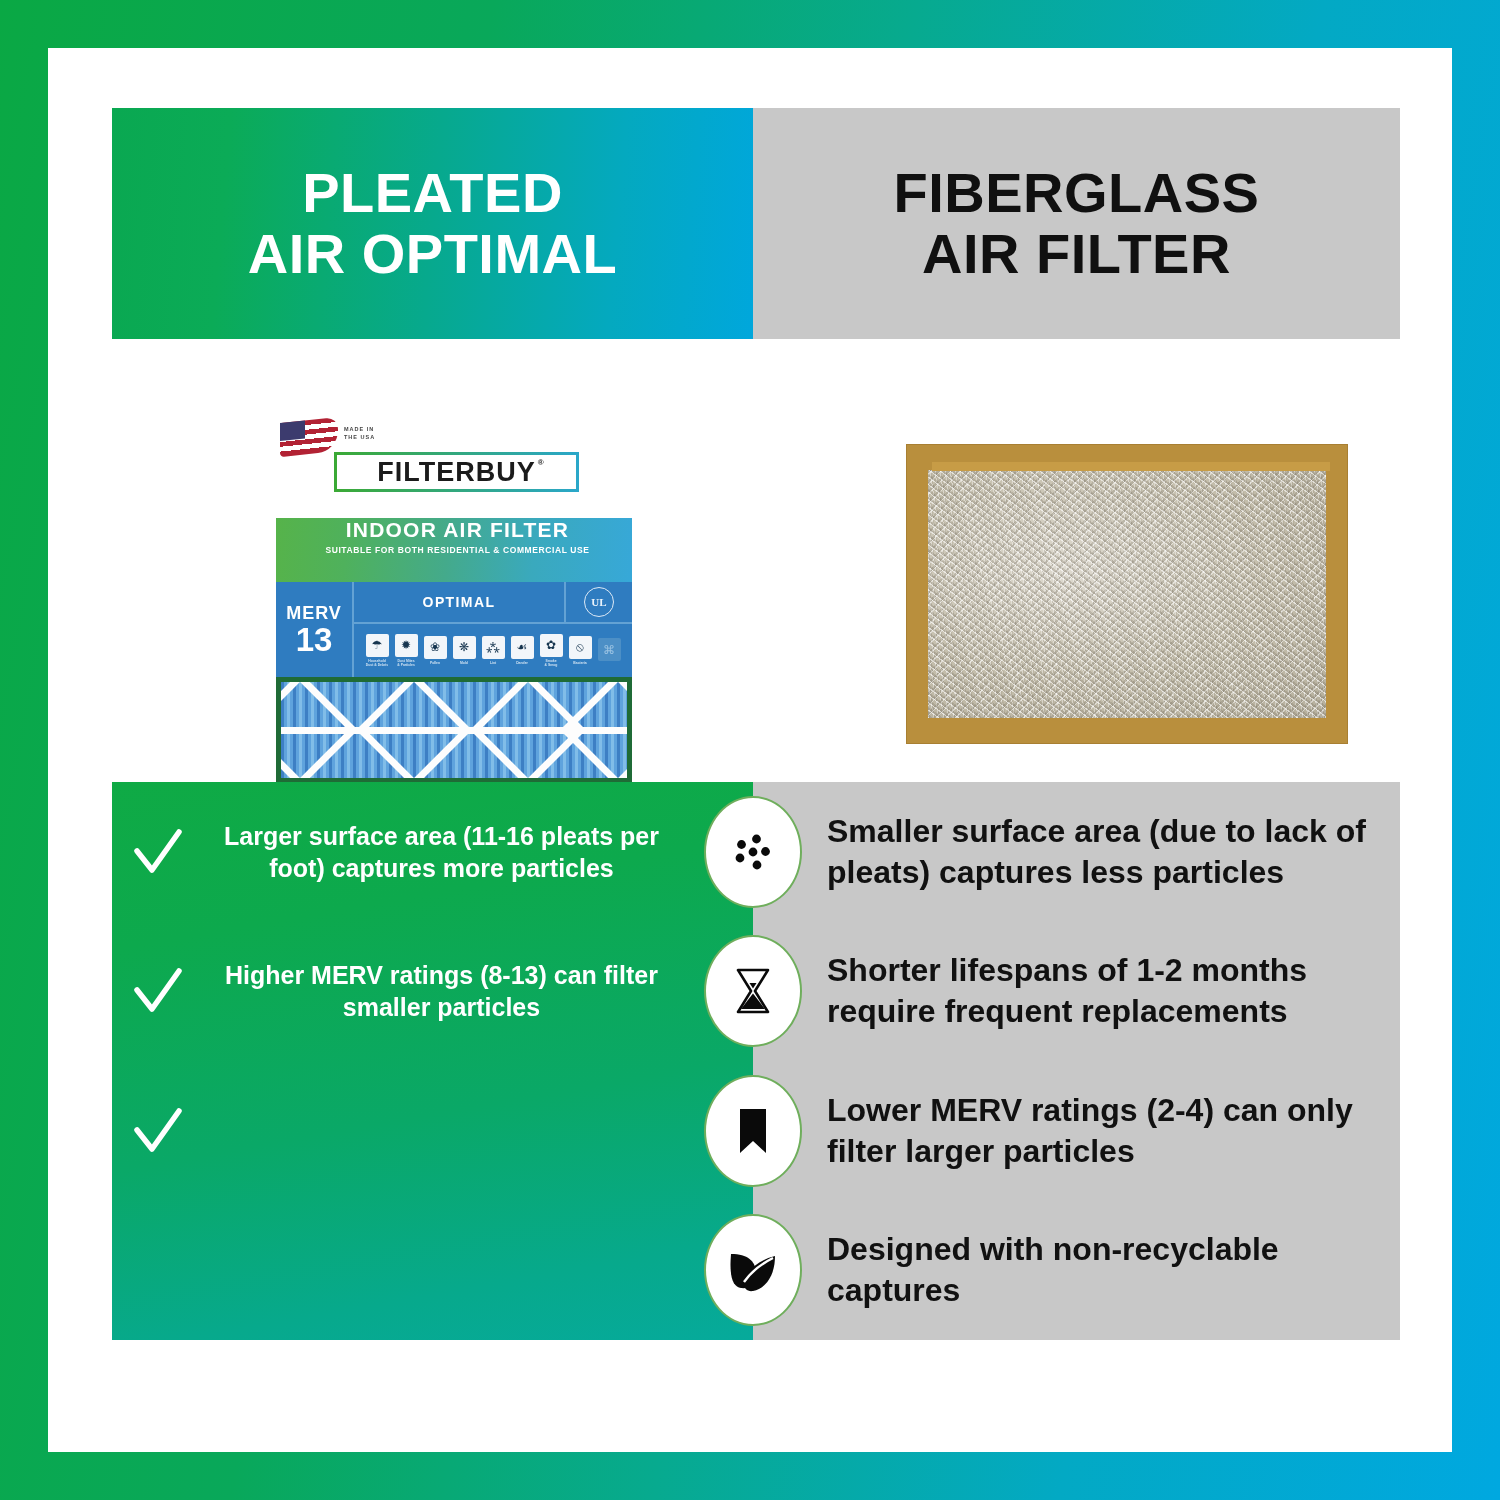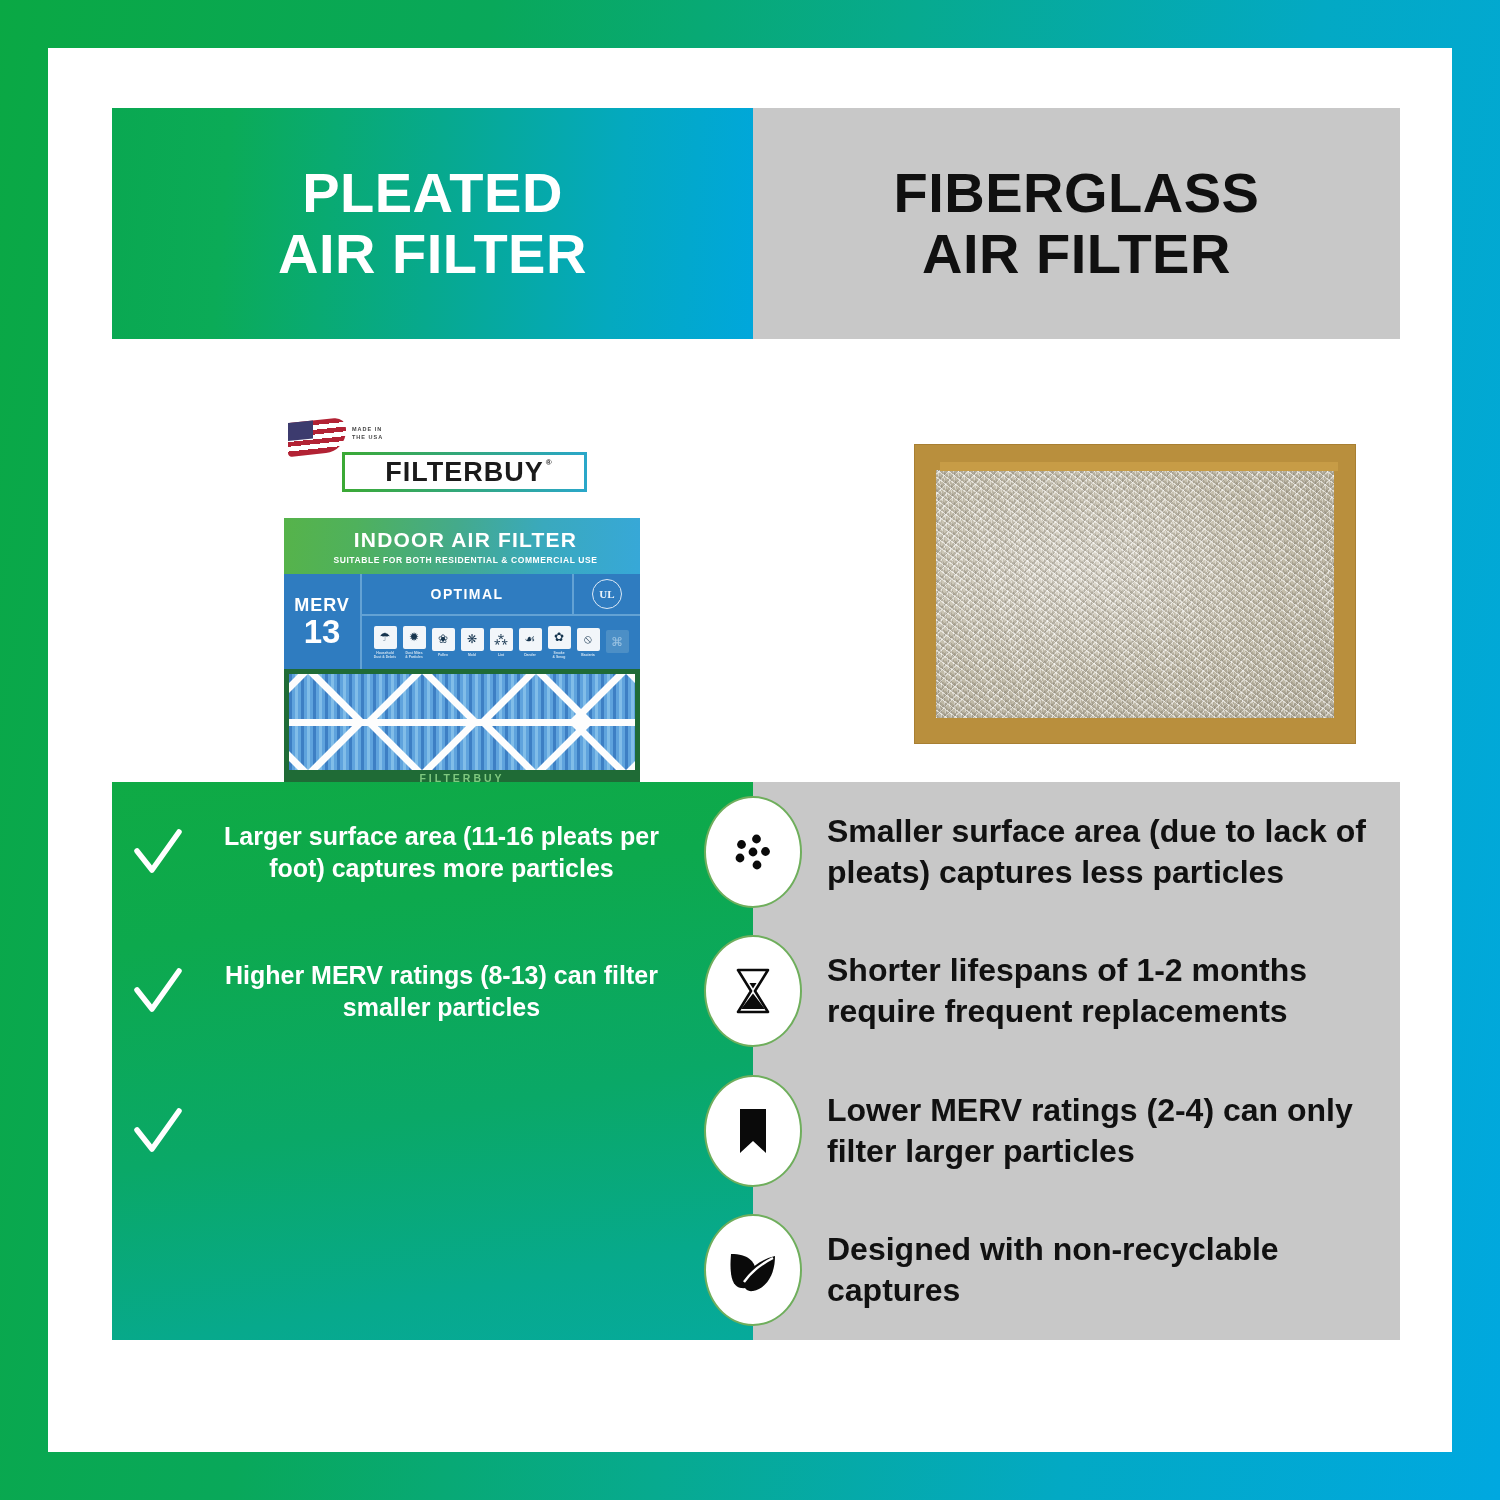--- a/index.html
+++ b/index.html
@@ -27,21 +27,21 @@
   }
   #hdr-right { width:647px; height:100%; background:#c8c8c8; }
   .hdr-title {
     font-size:56px; font-weight:bold; line-height:1.08;
     letter-spacing:0.5px; white-space:pre-line;
   }
   #hdr-left .hdr-title { color:#ffffff; }
   #hdr-right .hdr-title { color:#101010; }
 
   
-  #images { position:absolute; left:56px; top:291px; width:1288px; height:443px; }
+  #images { position:absolute; left:48px; top:291px; width:1288px; height:443px; }
 
   
   #pleated-box {
     position:absolute; left:180px; top:77px; width:356px; height:375px;
     background:#ffffff; overflow:hidden;
   }
   #pb-top { position:relative; height:102px; background:#fff; }
   #flag {
     position:absolute; left:4px; top:4px; width:58px; height:34px;
     background:
@@ -62,23 +62,23 @@
     position:absolute; left:58px; top:36px; width:245px; height:40px;
     border:3px solid; border-image:linear-gradient(90deg,#3ba935,#2aa7c9) 1;
     display:flex; align-items:center; justify-content:center;
   }
   #brand-name {
     font-size:27px; font-weight:bold; color:#1b1b1b; letter-spacing:1px;
     position:relative;
   }
   #brand-reg { position:absolute; right:-9px; top:1px; font-size:8px; }
   #pb-band {
-    height:56px;
+    height:64px;
     background:linear-gradient(95deg,#56b34a 0%, #4fb15c 20%, #44aa8b 48%, #3aa9bd 72%, #37a8d8 100%);
-    display:flex; flex-direction:column; align-items:center; justify-content:center;padding-left:7px;
+    display:flex; flex-direction:column; align-items:center; padding-left:7px;
   }
   #pb-band-1 { font-size:21px; font-weight:bold; color:#fff; letter-spacing:1.2px; }
   #pb-band-2 { font-size:8.5px; font-weight:bold; color:#fff; letter-spacing:0.6px; margin-top:3px; }
   #pb-mid { position:relative; height:95px; background:#2f7cc0; display:flex; }
   #merv-cell {
     width:78px; display:flex; flex-direction:column; align-items:center; justify-content:center;
     border-right:2px solid #63a2d4;
   }
   #merv-label { font-size:18px; font-weight:bold; color:#fff; letter-spacing:1px; }
   #merv-num { font-size:33px; font-weight:bold; color:#fff; line-height:0.95; }
@@ -191,21 +191,21 @@
   .dot { fill:#0a0a0a; }
 </style>
 </head>
 <body>
 
 <div id="card">
 
   <div id="headers">
     <div class="hdr" id="hdr-left">
       <div class="hdr-title">PLEATED
-AIR FILTER</div>
+AIR OPTIMAL</div>
     </div>
     <div class="hdr" id="hdr-right">
       <div class="hdr-title">FIBERGLASS
 AIR FILTER</div>
     </div>
   </div>
 
   <div id="images">
 
     <div id="pleated-box">

